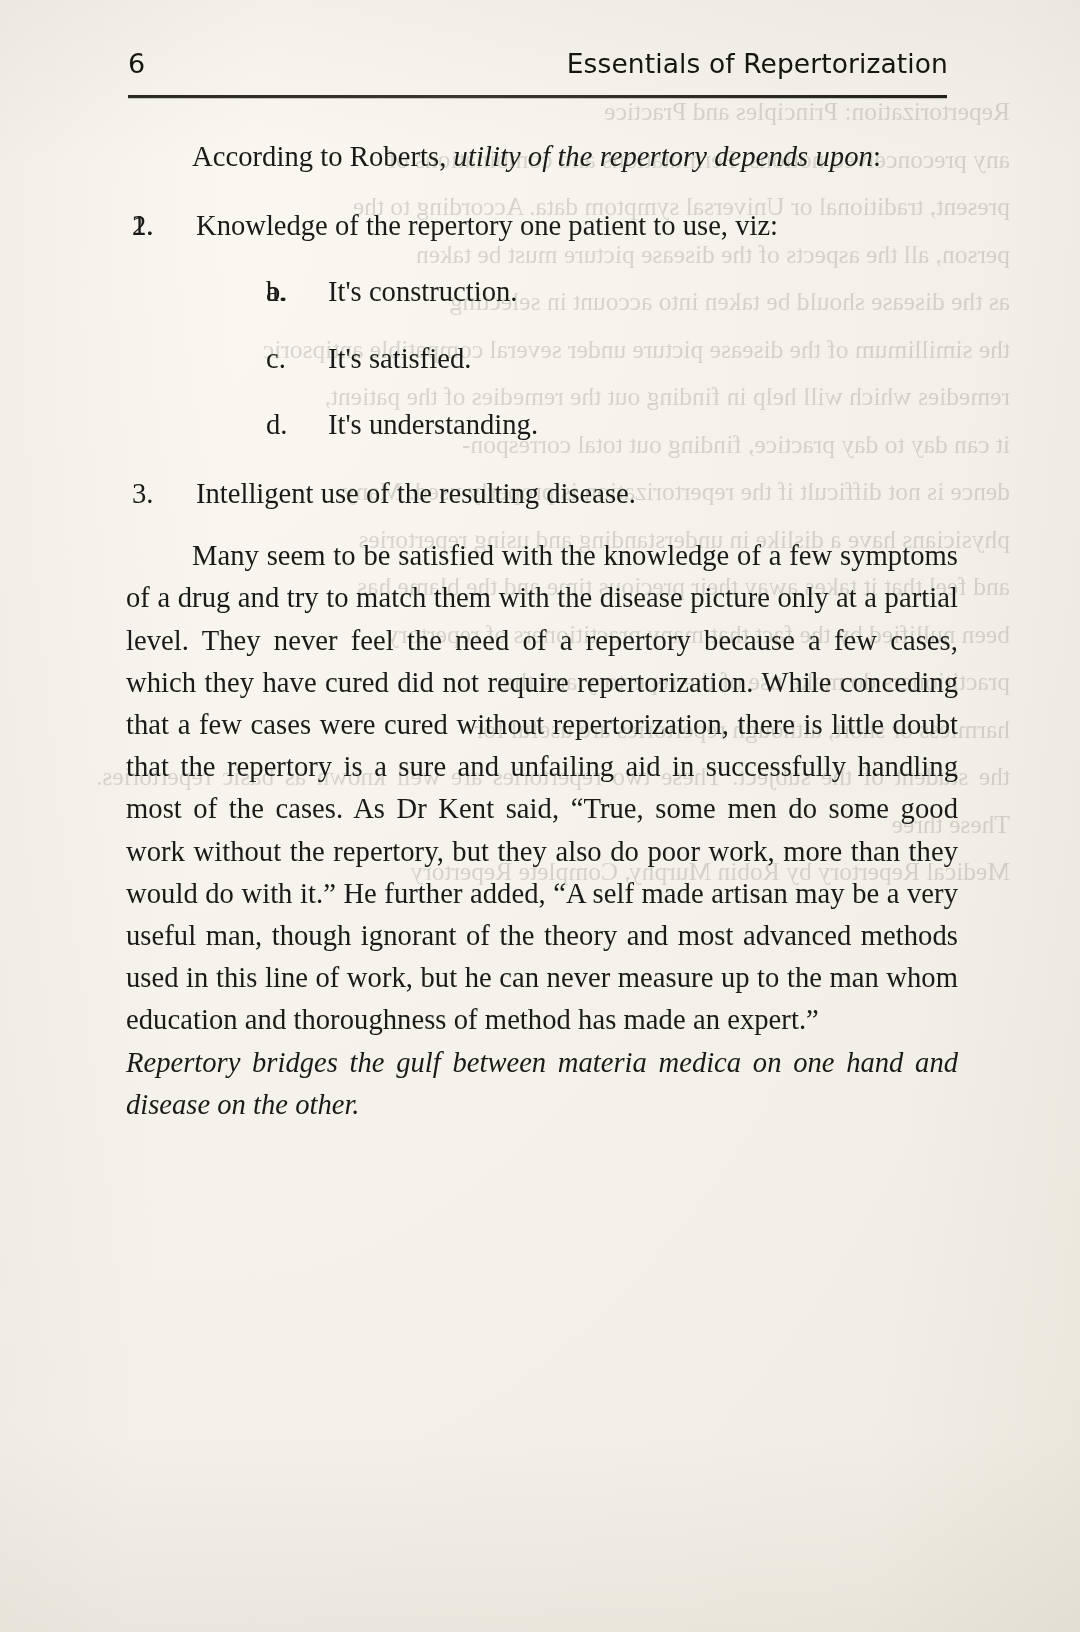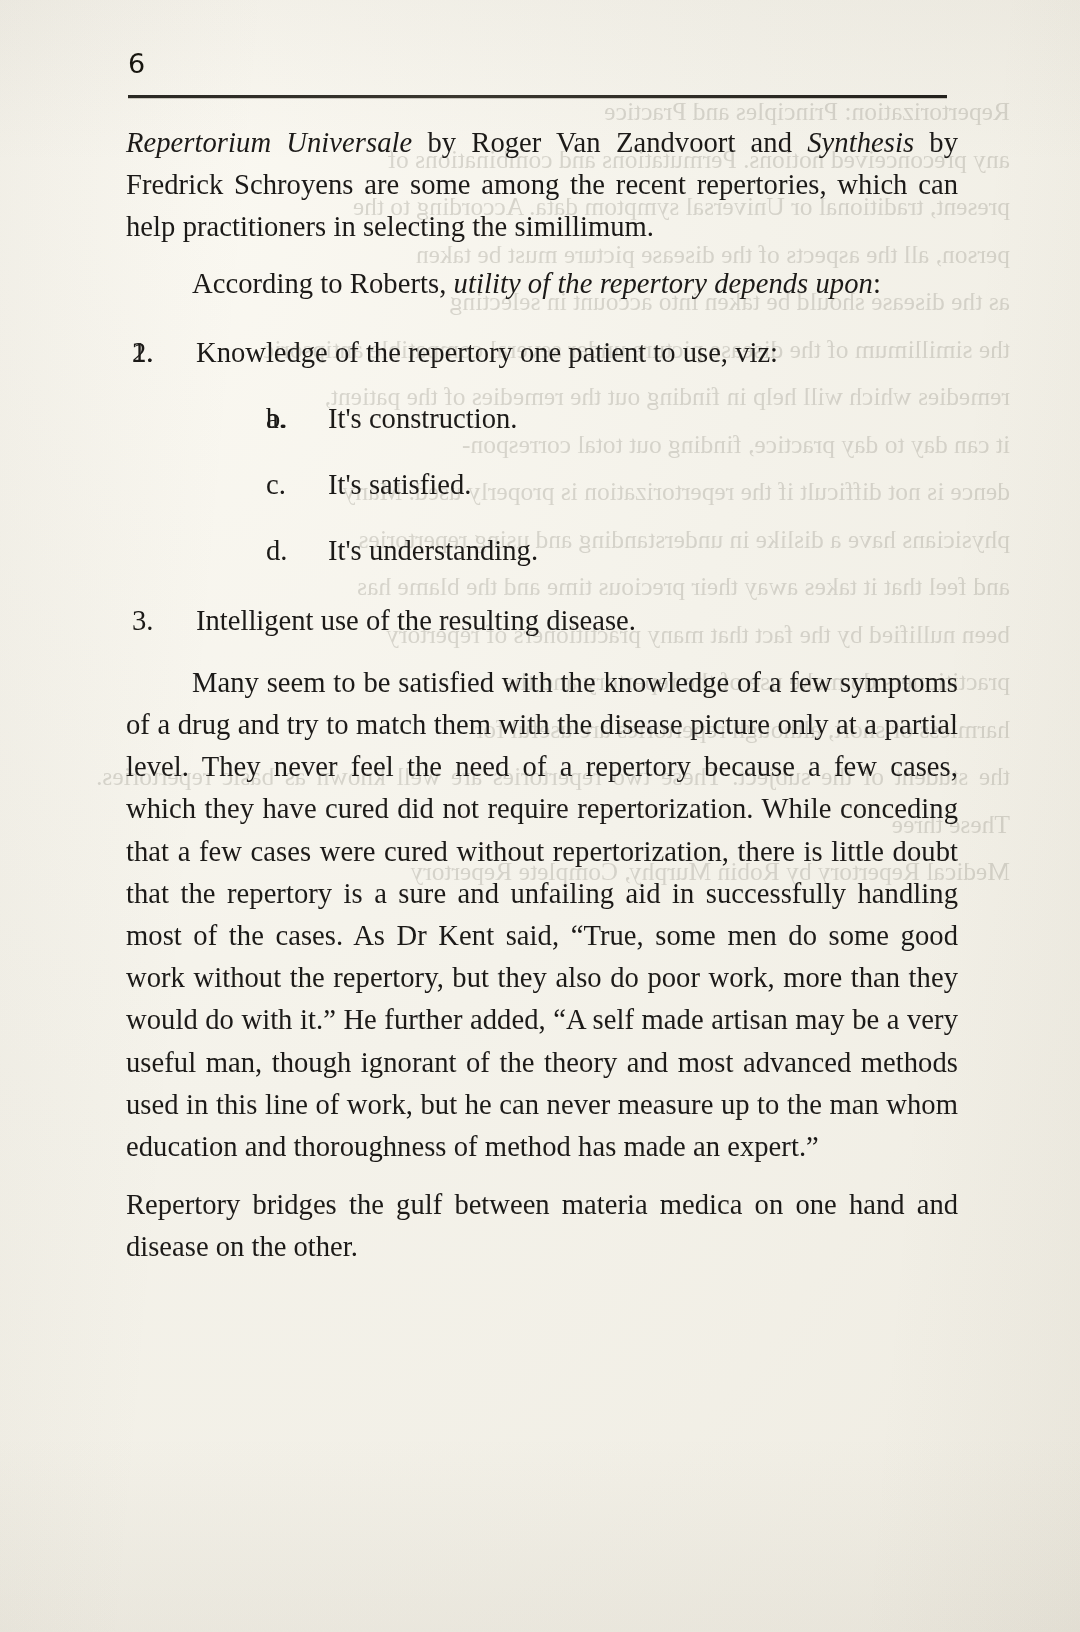--- a/index.html
+++ b/index.html
@@ -131,24 +131,25 @@
     margin-top: 24px;
     padding-left: 132px;
   }
   li.subitem > .marker {
     position: absolute;
     left: 70px;
     top: 0;
   }
 
   .closing {
-    margin-top: 16px;
+    margin-top: 0;
     font-size: 28.6px;
     line-height: 42.2px;
     text-align: justify;
+    font-style: italic;
   }
 </style>
 </head>
 <body>
 
 <div class="page">
 
   <div class="bleed">Repertorization: Principles and Practice
 any preconceived notions. Permutations and combinations of
 present, traditional or Universal symptom data. According to the
@@ -164,26 +165,26 @@
 practitioners do make use of the repertory and the
 harmless or short, although repertories are useful for
 the student of the subject. These two repertories are well known as basic repertories. These three
 Medical Repertory by Robin Murphy, Complete Repertory</div>
   <div class="grain"></div>
 
   <div class="content">
 
     <div class="runhead">
       <div class="folio">6</div>
+      <div class="runtitle">Essentials of Repertorization</div>
     </div>
     <div class="rule"></div>
 
     <div class="body">
 
-      <p class="para"><i>Repertorium Universale</i><span> by Roger Van Zandvoort and </span><i>Synthesis</i><span> by Fredrick Schroyens are some among the recent repertories, which can help practitioners in selecting the simillimum.</span></p>
 
       <p class="para indent gap-md"><span>According to Roberts, </span><i>utility of the repertory depends upon</i><span>:</span></p>
 
       <ol class="numlist">
         <li class="item">
           <span class="marker">1.</span>
         </li>
         <li class="item">
           <span class="marker">2.</span>
           <span>Knowledge of the repertory one patient to use, viz:</span>

